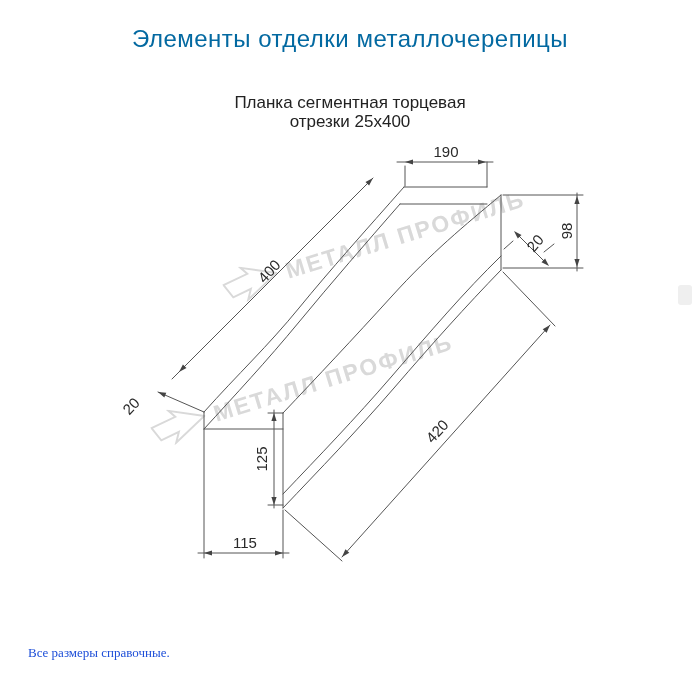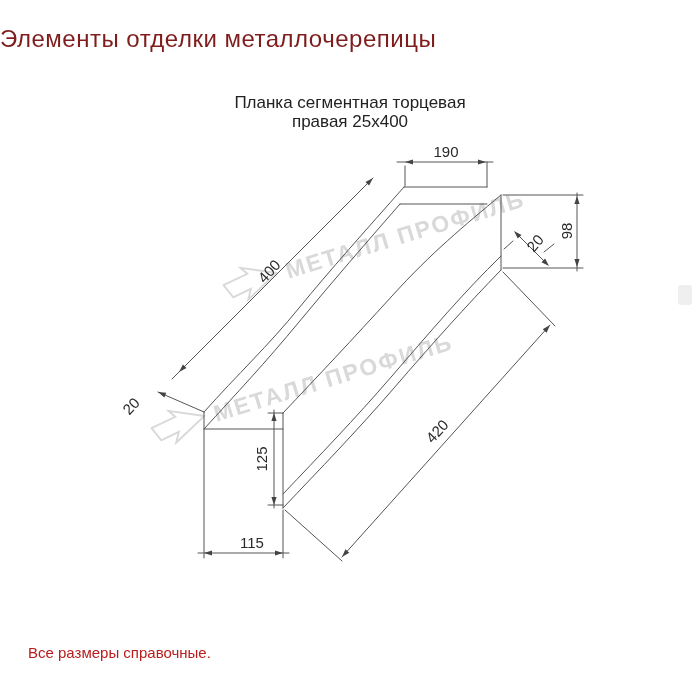--- a/index.html
+++ b/index.html
@@ -1,22 +1,22 @@
 <!DOCTYPE html>
 <html><head>
 <meta charset="utf-8">
 <style>
   html,body{margin:0;padding:0;}
   body{
     width:700px;height:700px;position:relative;background:#ffffff;
     font-family:"Liberation Sans", sans-serif;overflow:hidden;
   }
   .page-title{
-    position:absolute;left:0;top:25px;width:700px;
-    font-size:24px;color:#7f1d1d;letter-spacing:0.5px;
+    position:absolute;left:0;top:25px;width:700px;text-align:center;
+    font-size:24px;color:#0369a1;letter-spacing:0.5px;
   }
   .subtitle{
     position:absolute;left:0;top:93px;width:700px;text-align:center;
     font-size:17px;color:#222;line-height:19px;
   }
   .drawing-svg{position:absolute;left:0;top:0;}
   .dim-label{
     position:absolute;font-size:15px;color:#2a2a2a;white-space:nowrap;
     transform:translate(-50%,-50%);
   }
@@ -24,35 +24,36 @@
   .dim-label.rot47{transform:translate(-50%,-50%) rotate(-47deg);}
   .dim-label.rot50{transform:translate(-50%,-50%) rotate(-50deg);}
   .watermark{
     position:absolute;display:flex;align-items:center;gap:9px;
     color:#d9d9d9;font-size:23px;font-weight:bold;letter-spacing:2px;
     transform-origin:left center;white-space:nowrap;pointer-events:none;
   }
   .wm-1{left:224px;top:272px;transform:rotate(-17deg);}
   .wm-2{left:152px;top:415px;transform:rotate(-17deg);}
   .footer{
-    position:absolute;left:28px;top:645px;font-size:15px;color:#b91c1c;
+    position:absolute;left:28px;top:645px;font-size:13px;color:#1d4ed8;
     line-height:16.5px;
+    font-family:Liberation Serif, serif;
   }
   .edge-artifact{
     position:absolute;left:678px;top:285px;width:14px;height:20px;
     background:#efefef;border-radius:3px;
   }
 </style>
 </head>
 <body>
 
 <div class="page-title">Элементы отделки металлочерепицы</div>
 <div class="subtitle">
   <div>Планка сегментная торцевая</div>
-  <div>правая 25х400</div>
+  <div>отрезки 25х400</div>
 </div>
 
 <div class="watermark wm-1">
   <svg width="56" height="36" viewBox="0 0 58 36">
     <path d="M1,13 L28,9 L23,1 L57,17 L21,35 L27,25 L7,28 Z" fill="none" stroke="#d9d9d9" stroke-width="2"></path>
   </svg>
   <span>МЕТАЛЛ ПРОФИЛЬ</span>
 </div>
 
 <div class="watermark wm-2">
@@ -126,19 +127,19 @@
   </g>
 </svg>
 
 <span class="dim-label" style="left:446px;top:151px;">190</span>
 <span class="dim-label rot90" style="left:566px;top:231px;">98</span>
 <span class="dim-label rot50" style="left:535px;top:243px;">20</span>
 <span class="dim-label rot47" style="left:269px;top:271px;">400</span>
 <span class="dim-label rot47" style="left:437px;top:431px;">420</span>
 <span class="dim-label rot47" style="left:131px;top:406px;">20</span>
 <span class="dim-label rot90" style="left:261px;top:459px;">125</span>
-<span class="dim-label" style="left:252px;top:542px;">115</span>
+<span class="dim-label" style="left:245px;top:542px;">115</span>
 
 <div class="edge-artifact"></div>
 
 <div class="footer">
   <div>Все размеры справочные.</div>
 </div>
 
 </body></html>

